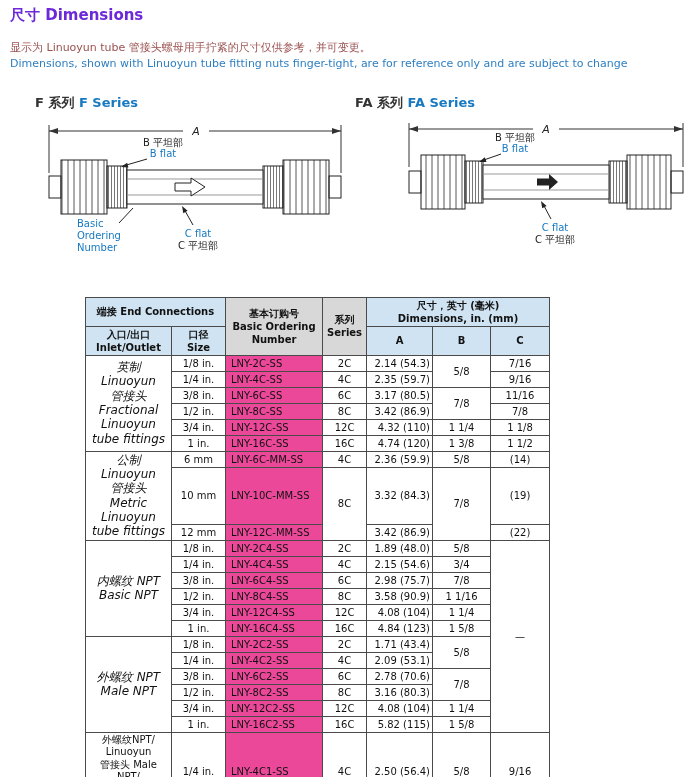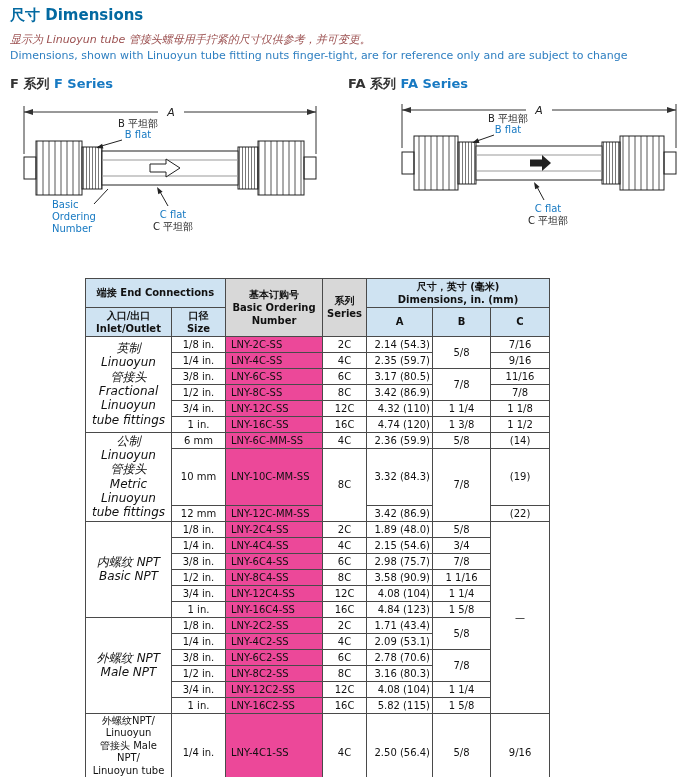--- a/index.html
+++ b/index.html
@@ -1,25 +1,25 @@
 <!DOCTYPE html>
 <html><head>
 <meta charset="utf-8">
 <style>
   * { box-sizing: border-box; }
   body {
     width: 692px; height: 777px; margin: 0; overflow: hidden;
     background: #ffffff; color: #111;
     font-family: "DejaVu Sans", "Liberation Sans", sans-serif;
   }
-  .title { margin: 6px 0 8px 10px; font-size: 15px; font-weight: bold; color: #0369a1; }
+  .title { margin: 6px 0 16px 10px; font-size: 15px; font-weight: bold; color: #6d28d9; }
   .note { font-size: 11px; margin: 5px 0 0 10px; line-height: 1.25; }
-  .note-zh { color: #9c5151; font-style: italic; }
+  .note-zh { color: #9c5151; }
   .note-en { color: #2e7fc1; margin-top: 2px; }
-  .diagrams { display: flex; margin-top: 12px; }
+  .diagrams { display: flex; margin-top: 23px; padding-left: 25px; }
   .col-f { margin-left: 10px; width: 338px; }
   .col-fa { width: 344px; }
   .sec-head { font-size: 13px; font-weight: bold; }
   .sec-zh { color: #333; }
   .sec-en { color: #1779c2; }
   .col-f svg { margin-top: 3px; display: block; }
   .col-fa svg { margin-top: 3px; margin-left: 44px; display: block; }
   svg text { font-size: 10px; }
   .svg-blue { fill: #1779c2; }
   .svg-black { fill: #222; }

